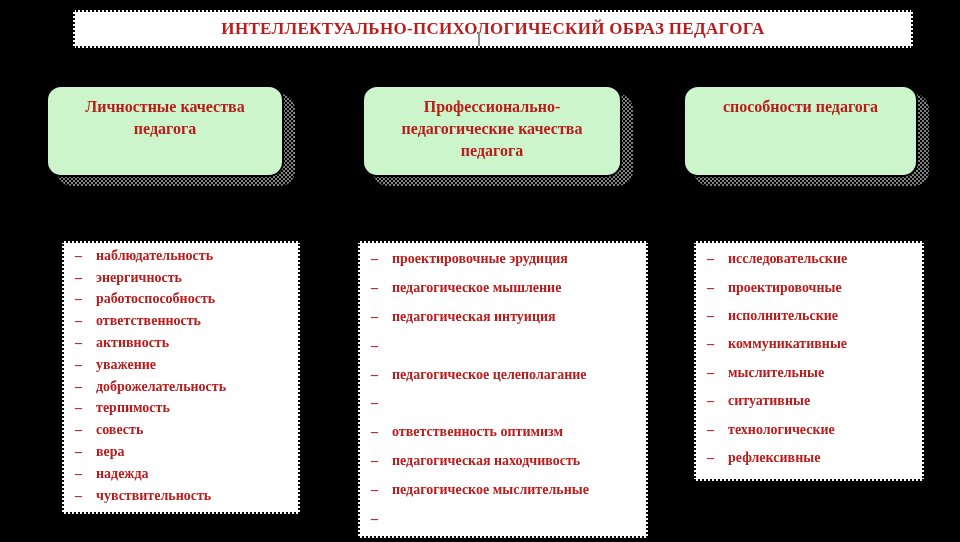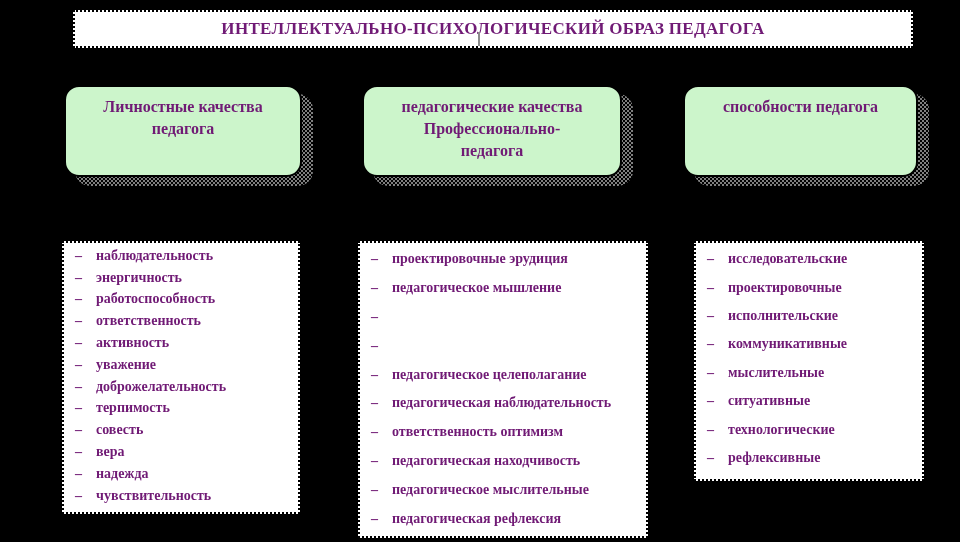--- a/index.html
+++ b/index.html
@@ -1,32 +1,32 @@
 <!DOCTYPE html>
 <html><head>
 <meta charset="utf-8">
 <style>
   html,body{margin:0;padding:0;background:#000;}
   *{box-sizing:border-box;}
   .canvas{
     position:relative;width:960px;height:542px;background:#000;overflow:hidden;
-    font-family:"Liberation Serif","DejaVu Serif",serif;font-weight:bold;color:#701a75;
+    font-family:"Liberation Serif","DejaVu Serif",serif;font-weight:bold;color:#b91c1c;
   }
   .title-box{
     position:absolute;left:73px;top:10px;width:840px;height:38px;
     background:#fff;border:2px dotted #000;
     display:flex;align-items:center;justify-content:center;
     font-size:17px;letter-spacing:.3px;text-align:center;
   }
   .connector{
     position:absolute;left:403px;bottom:0;width:2px;height:14px;background:#8c8c8c;
   }
   
   .greenbox,.shadow{position:absolute;border-radius:15px;}
-  .g0{left:64px;top:85px;width:238px;height:92px;}
+  .g0{left:46px;top:85px;width:238px;height:92px;}
   .g1{left:362px;top:85px;width:260px;height:92px;}
   .g2{left:683px;top:85px;width:235px;height:92px;}
   .shadow{
     transform:translate(11px,9px);
     background-image:conic-gradient(#7f7f7f 25%,#000 0 50%,#7f7f7f 0 75%,#000 0);
     background-size:4px 4px;
   }
   .greenbox{
     background:#ccf5cb;border:2px solid #000;
     text-align:center;padding-top:9px;font-size:16px;line-height:22px;
@@ -103,62 +103,61 @@
         <span class="dash">–</span>
         <span class="itext">надежда</span>
       </div>
       <div class="item">
         <span class="dash">–</span>
         <span class="itext">чувствительность</span>
       </div>
     </div>
     <div class="shadow g1"></div>
     <div class="greenbox g1">
+      <div class="hline">Профессионально-</div>
       <div class="hline">педагогические качества</div>
-      <div class="hline">Профессионально-</div>
       <div class="hline">педагога</div>
     </div>
     <div class="listbox w1">
       <div class="item">
         <span class="dash">–</span>
         <span class="itext">проектировочные эрудиция</span>
       </div>
       <div class="item">
         <span class="dash">–</span>
         <span class="itext">педагогическое мышление</span>
       </div>
       <div class="item">
         <span class="dash">–</span>
+        <span class="itext">педагогическая интуиция</span>
       </div>
       <div class="item">
         <span class="dash">–</span>
       </div>
       <div class="item">
         <span class="dash">–</span>
         <span class="itext">педагогическое целеполагание</span>
       </div>
       <div class="item">
         <span class="dash">–</span>
-        <span class="itext">педагогическая наблюдательность</span>
       </div>
       <div class="item">
         <span class="dash">–</span>
         <span class="itext">ответственность оптимизм</span>
       </div>
       <div class="item">
         <span class="dash">–</span>
         <span class="itext">педагогическая находчивость</span>
       </div>
       <div class="item">
         <span class="dash">–</span>
         <span class="itext">педагогическое мыслительные</span>
       </div>
       <div class="item">
         <span class="dash">–</span>
-        <span class="itext">педагогическая рефлексия</span>
       </div>
     </div>
     <div class="shadow g2"></div>
     <div class="greenbox g2">
       <div class="hline">способности педагога</div>
     </div>
     <div class="listbox w2">
       <div class="item">
         <span class="dash">–</span>
         <span class="itext">исследовательские</span>

